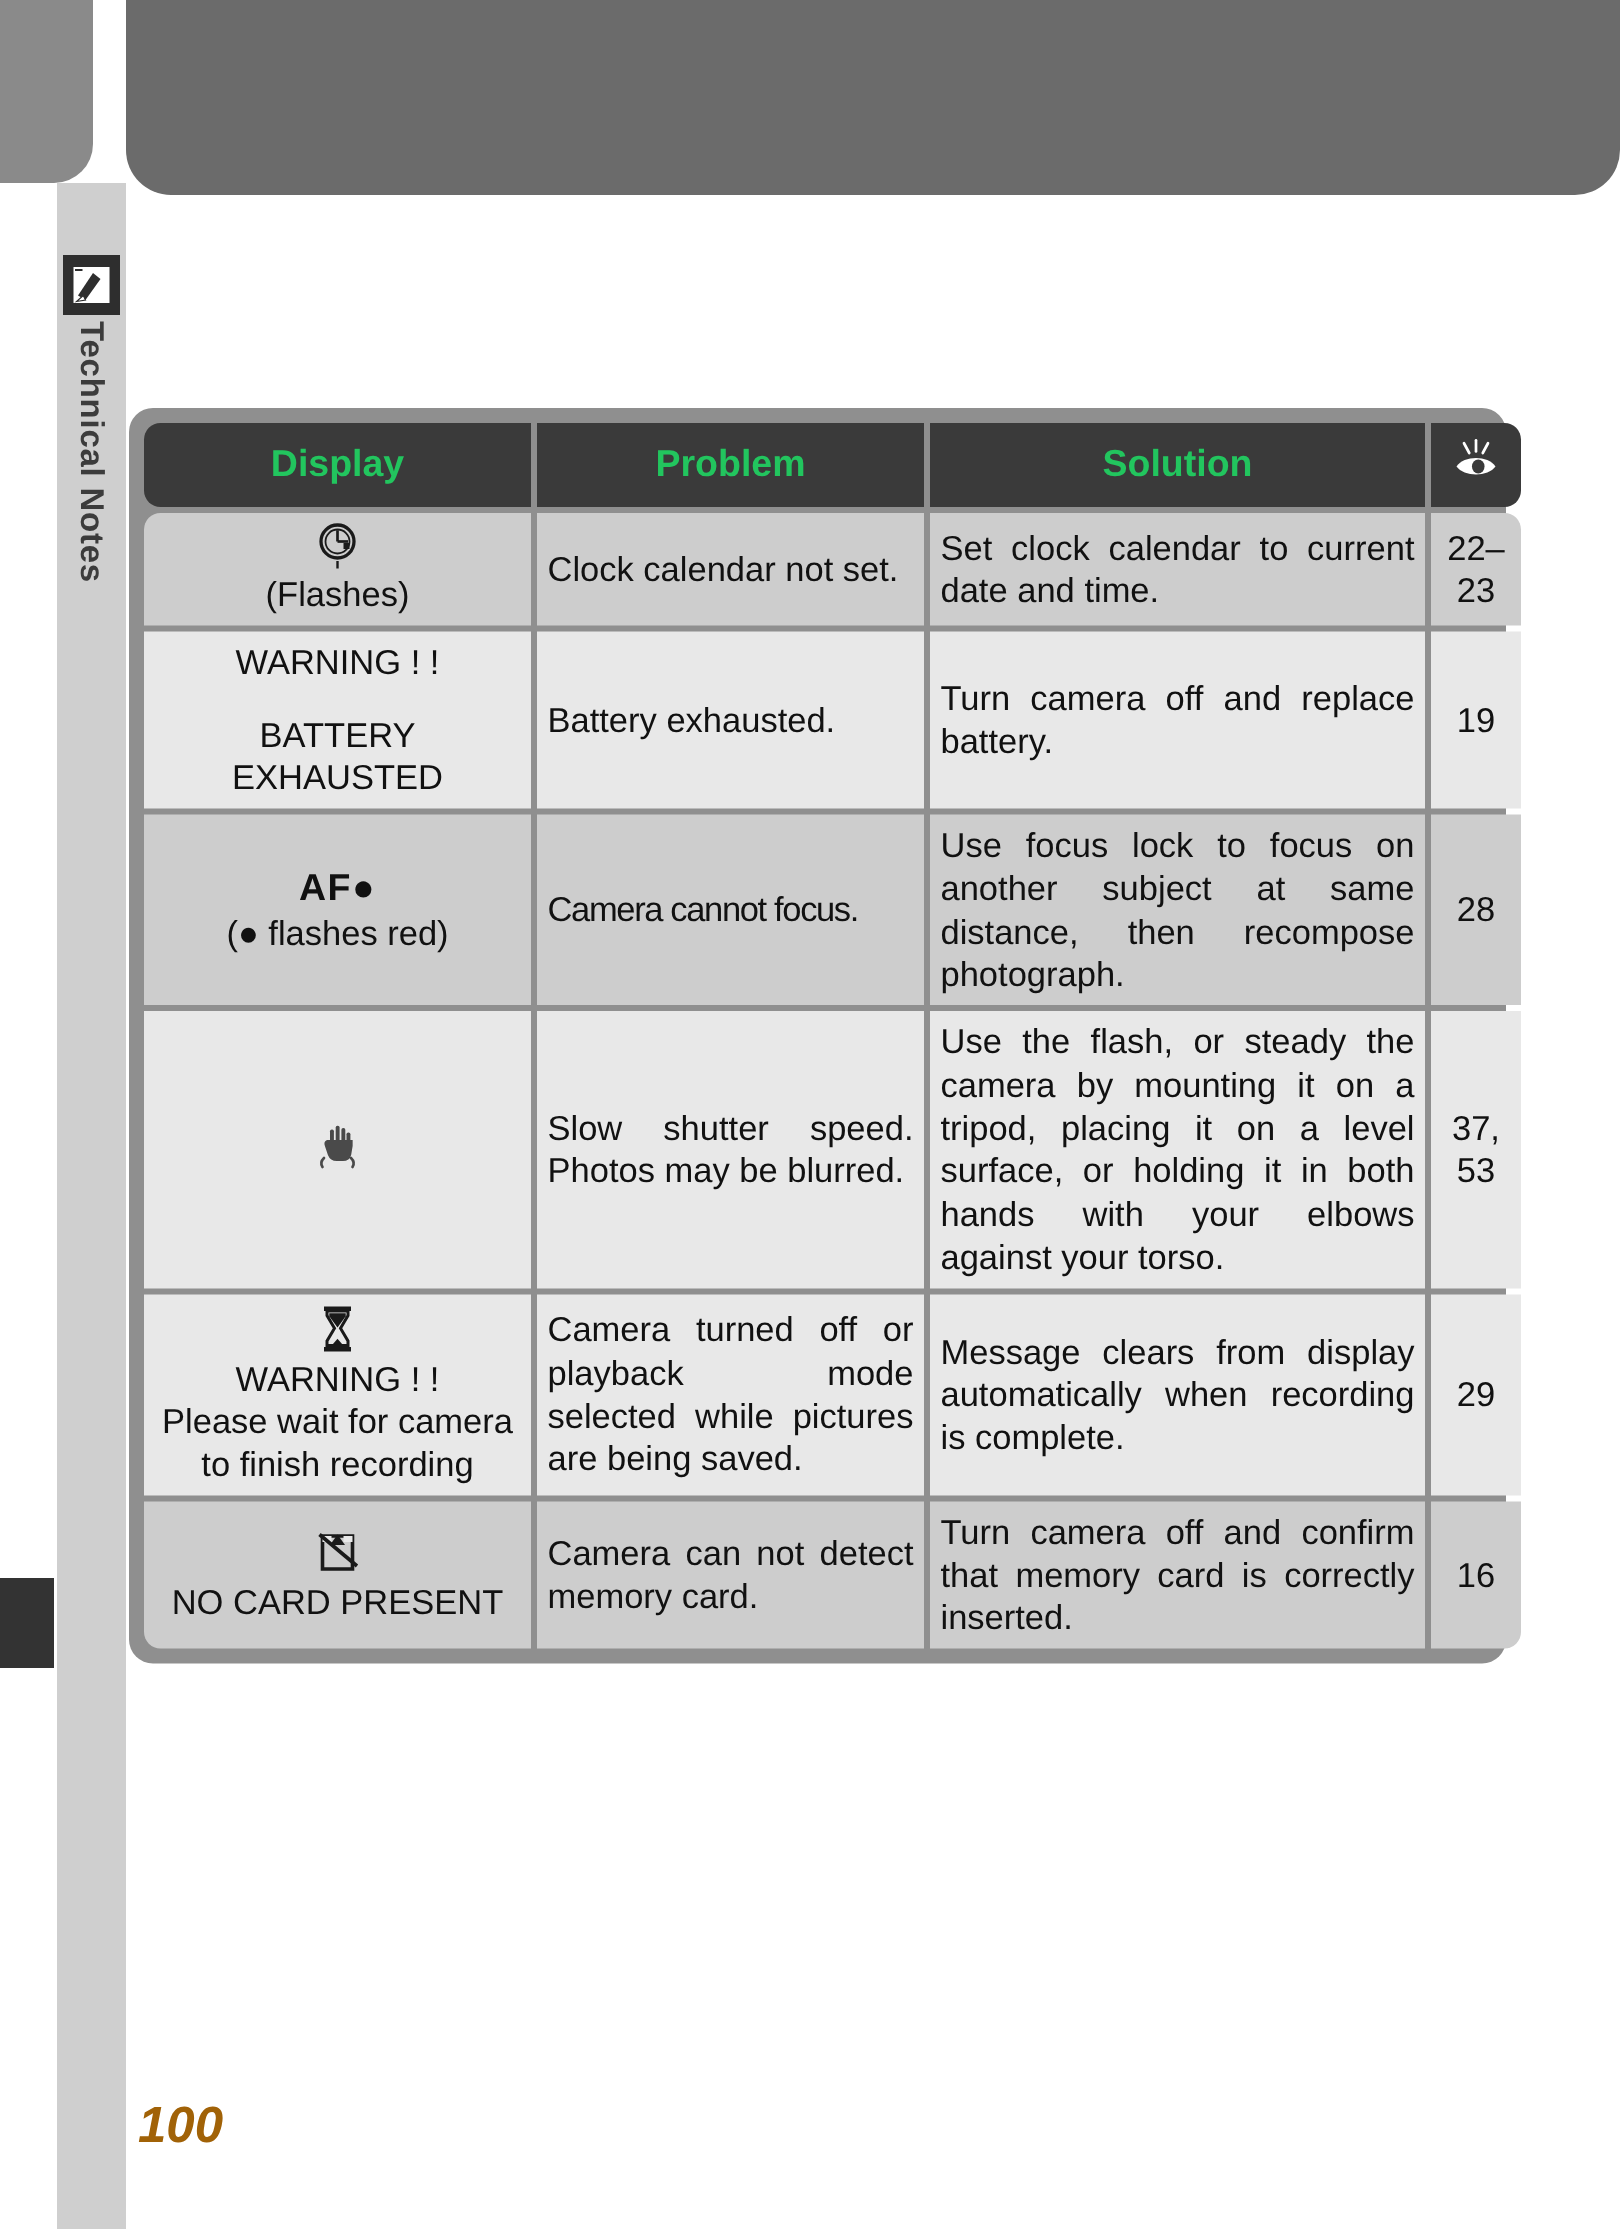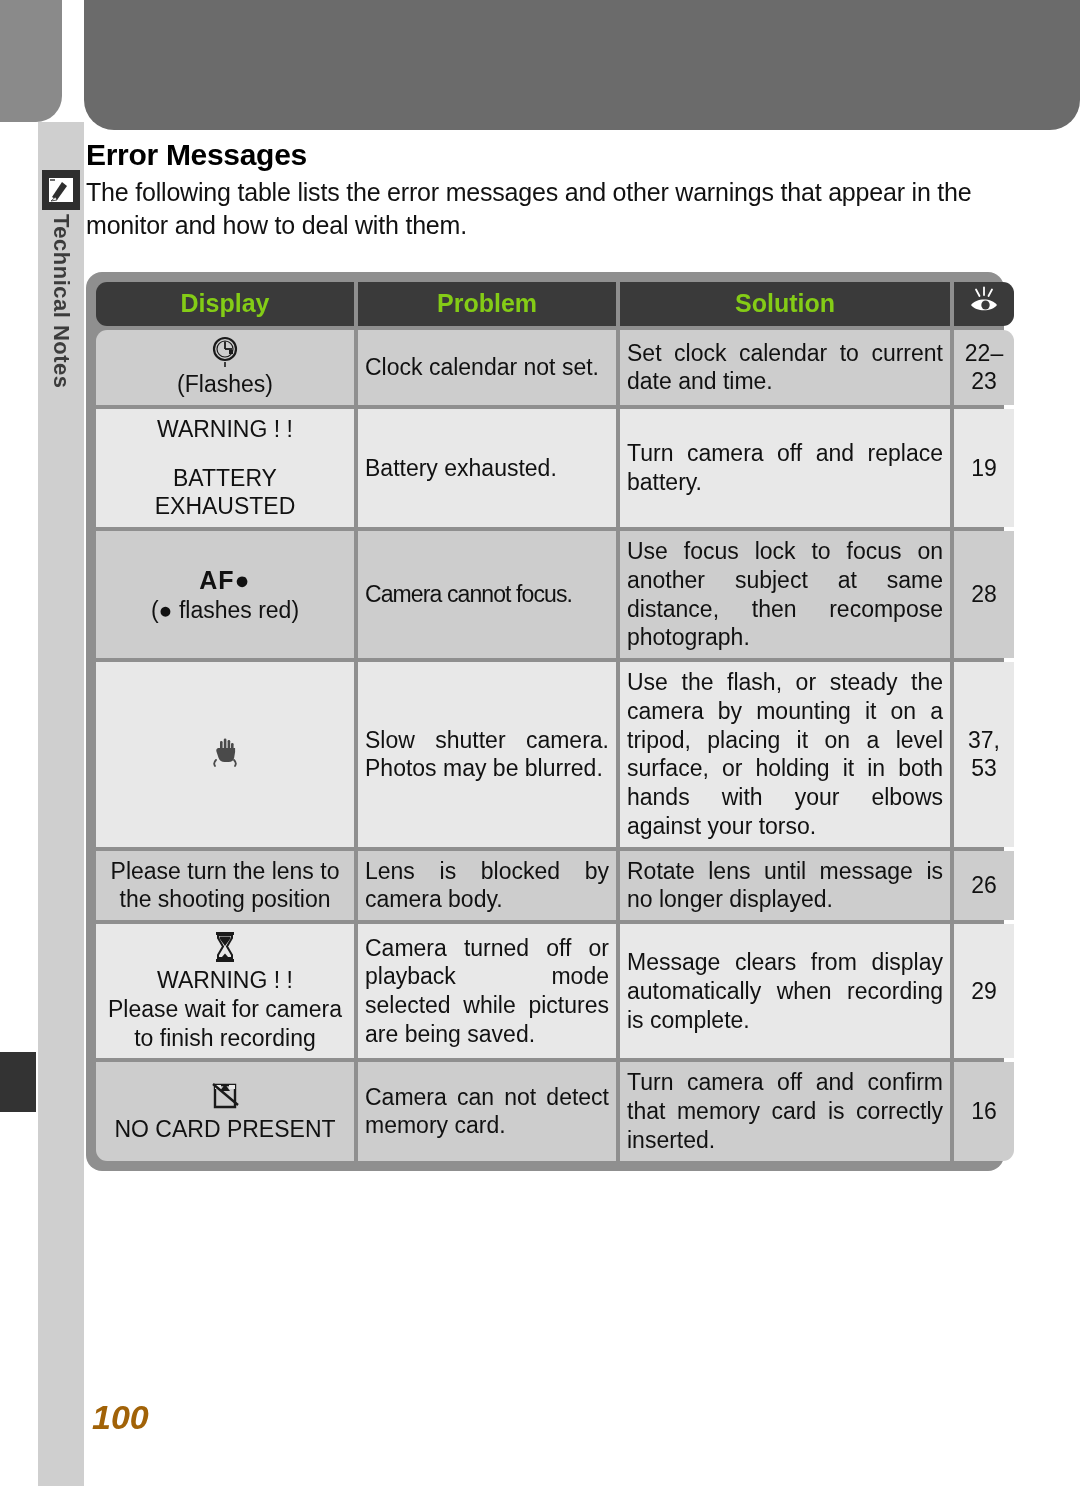--- a/index.html
+++ b/index.html
@@ -66,22 +66,22 @@
     padding: 6px;
   }
   table.err { border-collapse: separate; border-spacing: 4px; width: 906px; table-layout: fixed; }
   table.err th, table.err td {
     background: #e8e8e8; vertical-align: middle;
     font-size: 23px; color:#111; line-height:1.25;
     padding: 6px 7px;
   }
   table.err tr.alt td { background: #cdcdcd; }
   table.err thead th {
-    background: #3a3a3a; color:#84cc16; font-weight: bold; font-size: 25px;
-    text-align: center; height: 44px; padding: 4px;
+    background: #3a3a3a; color:#22c55e; font-weight: bold; font-size: 25px;
+    text-align: center; height: 56px; padding: 4px;
   }
   thead th:first-child { border-top-left-radius: 11px; border-bottom-left-radius: 11px; }
   thead th:last-child  { border-top-right-radius: 11px; border-bottom-right-radius: 11px; }
   tbody tr:first-child td:first-child { border-top-left-radius: 11px; text-align: center; }
   tbody tr:first-child td:last-child  { border-top-right-radius: 11px; }
   tbody tr:last-child td:first-child { border-bottom-left-radius: 11px; }
   tbody tr:last-child td:last-child  { border-bottom-right-radius: 11px; }
 
   col.c-display { width: 258px; }
   col.c-problem { width: 258px; }
@@ -119,24 +119,20 @@
       <path d="M6 22 L16 7 L21 11 L11 25 Z" fill="#2e2e2e"></path>
       <path d="M5 26 L11 25 L9.5 22 Z" fill="#ffffff" stroke="#2e2e2e" stroke-width="0.8"></path>
       <path d="M4 5 L9 5" stroke="#2e2e2e" stroke-width="1.4"></path>
     </svg>
   </div>
   <div class="side-label">
     <span>Technical Notes</span>
   </div>
   <div class="edge-marker"></div>
 
-  <div class="content">
-    <h1 class="section-title">Error Messages</h1>
-    <p class="intro">The following table lists the error messages and other warnings that appear in the monitor and how to deal with them.</p>
-  </div>
 
   <div class="table-wrap">
     <table class="err">
       <colgroup>
         <col class="c-display">
           <col class="c-problem">
           <col class="c-solution">
           <col class="c-page">
       </colgroup>
       <thead>
@@ -206,32 +202,26 @@
                 <rect x="11" y="6" width="2.6" height="12" rx="1.2"></rect>
                 <rect x="14.8" y="3.5" width="2.6" height="14.5" rx="1.2"></rect>
                 <rect x="18.6" y="5" width="2.6" height="13" rx="1.2"></rect>
                 <rect x="22" y="8" width="2.6" height="10" rx="1.2"></rect>
                 <path d="M9 13 q-2.5 1 -1.4 4 l2 6 q1.5 4 6 4 h4 q4.5 0 5.5 -4 l1 -6 v-4 h-17 z"></path>
               </g>
               <path d="M7 25 q-3 3 -1 6" fill="none" stroke="#4a4a4a" stroke-width="1.8" stroke-linecap="round"></path>
               <path d="M25 25 q3 3 1 6" fill="none" stroke="#4a4a4a" stroke-width="1.8" stroke-linecap="round"></path>
             </svg>
           </td>
-          <td class="problem-cell">Slow shutter camera. Photos may be blurred.</td>
+          <td class="problem-cell">Slow shutter speed. Photos may be blurred.</td>
           <td class="solution-cell">Use the flash, or steady the camera by mounting it on a tripod, placing it on a level surface, or holding it in both hands with your elbows against your torso.</td>
           <td class="page-cell">37,
 53</td>
         </tr>
 
-        <tr class="alt">
-          <td class="display-cell">Please turn the lens to the shooting position</td>
-          <td class="problem-cell">Lens is blocked by camera body.</td>
-          <td class="solution-cell">Rotate lens until message is no longer displayed.</td>
-          <td class="page-cell">26</td>
-        </tr>
 
         <tr>
           <td class="display-cell">
             <svg class="disp-icon" width="28" height="34" viewBox="0 0 28 34">
               <rect x="5" y="2" width="18" height="3" fill="#1a1a1a"></rect>
               <rect x="5" y="29" width="18" height="3" fill="#1a1a1a"></rect>
               <path d="M7 5 h14 v3 l-5 8.5 l5 8.5 v3 h-14 v-3 l5 -8.5 l-5 -8.5 z" fill="none" stroke="#1a1a1a" stroke-width="2"></path>
               <path d="M8.5 6.5 h11 v2 l-5.5 7.5 l-5.5 -7.5 z" fill="#1a1a1a"></path>
               <path d="M10.5 27.5 h7 l-3.5 -4 z" fill="#1a1a1a"></path>
             </svg>

